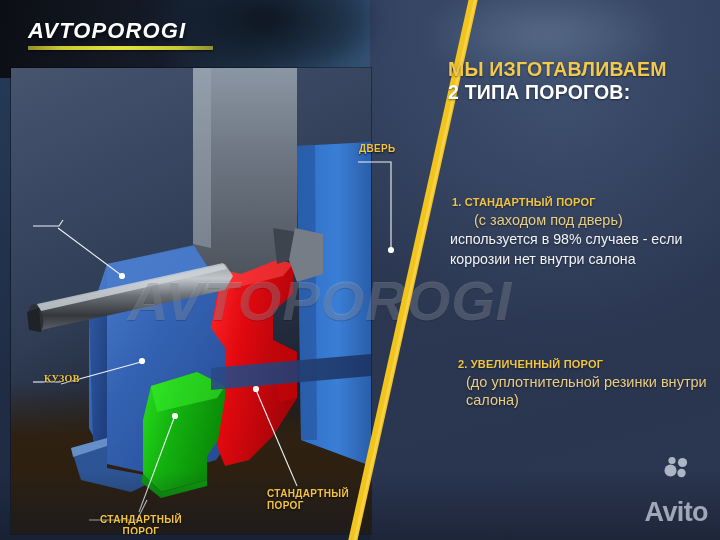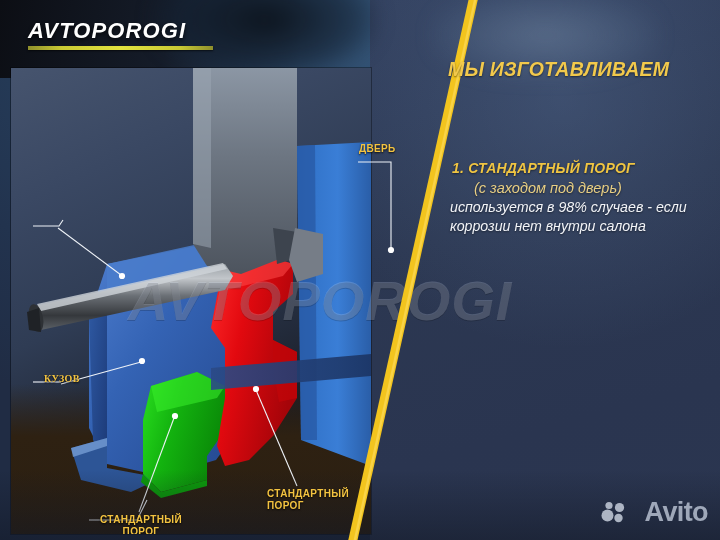--- a/index.html
+++ b/index.html
@@ -88,43 +88,44 @@
     pointer-events:none;
   }
 
   
   .divider{
     position:absolute; left:0; top:0; z-index:35; pointer-events:none;
   }
 
   
   .right-col{
-    position:absolute; left:448px; top:0; width:264px; height:540px; z-index:36;font-style:italic;
+    position:absolute; left:448px; top:0; width:264px; height:540px; z-index:36;
   }
   .head-gold{
     position:absolute; left:0; top:58px; width:258px;
     font-size:19.5px; font-weight:bold; letter-spacing:0.2px;
     color:#f2c94c; line-height:1.18;
     text-shadow:0 1px 2px rgba(0,0,0,.5);
   }
   .head-white{
     position:absolute; left:0; top:81px; width:258px;
     font-size:19.5px; font-weight:bold; letter-spacing:0.2px;
     color:#ffffff; line-height:1.18;
     text-shadow:0 1px 2px rgba(0,0,0,.5);
   }
 
   .sec{ position:absolute; left:0; width:262px; }
   .sec-1{ top:160px; }
   .sec-2{ top:322px; }
 
   .sec-title{
-    font-size:14px; font-weight:bold; color:#f0c542;
+    font-size:11px; font-weight:bold; color:#f0c542;
     letter-spacing:0.2px; line-height:1.25;
     text-shadow:0 1px 2px rgba(0,0,0,.5);
+    margin-top:36px;
   }
   .sec-sub{
     font-size:14.5px; color:#e8cf84; line-height:1.28;
     margin-top:1px;
     text-shadow:0 1px 2px rgba(0,0,0,.5);
     margin-left:16px;
   }
   .sec-body{
     font-size:14.2px; color:#f2f4f8; line-height:1.36;
     margin-top:1px;
@@ -135,20 +136,21 @@
   .sec-2 .sec-body{ padding-left:0px; }
   .sec-1 .sec-title{ padding-left:4px; }
   .sec-1 .sec-sub{ padding-left:10px; }
   .sec-1 .sec-body{ padding-left:2px; }
 
   
   .avito{
     position:absolute; right:12px; bottom:14px; z-index:40;
     display:flex; align-items:center; gap:19px;
     opacity:0.92;
+    flex-direction:column;
   }
   .avito-mark{ display:block; }
   .avito-text{
     font-size:27px; font-weight:bold; color:#aab3c4;
     letter-spacing:-0.6px; line-height:1;
   }
 
   
   .dlabel{
     position:absolute; z-index:32;
@@ -298,30 +300,34 @@
   <div class="wm-center">AVTOPOROGI</div>
 
   <svg class="divider" width="720" height="540">
     <line x1="474" y1="-4" x2="352" y2="544" stroke="#f2c41e" stroke-width="9"></line>
     <line x1="476" y1="-4" x2="354" y2="544" stroke="#ffe06a" stroke-width="2.4" opacity="0.55"></line>
   </svg>
 
   <div class="right-col">
 
     <div class="head-gold">МЫ ИЗГОТАВЛИВАЕМ</div>
+    <div class="head-white">2 ТИПА ПОРОГОВ:</div>
 
     <div class="sec sec-1">
       <div class="sec-title">1. СТАНДАРТНЫЙ ПОРОГ</div>
       <div class="sec-sub">(с заходом под дверь)</div>
       <div class="sec-body">используется в 98% случаев -
 если коррозии нет внутри
 салона</div>
     </div>
 
     <div class="sec sec-2">
+      <div class="sec-title">2. УВЕЛИЧЕННЫЙ ПОРОГ</div>
+      <div class="sec-sub">(до уплотнительной резинки
+внутри салона)</div>
     </div>
   </div>
 
   <div class="logo-wrap">
     <div class="logo-text">AVTOPOROGI</div>
     <div class="logo-rule"></div>
   </div>
 
   <div class="avito">
     <svg class="avito-mark" width="26" height="24" viewBox="0 0 26 24">

